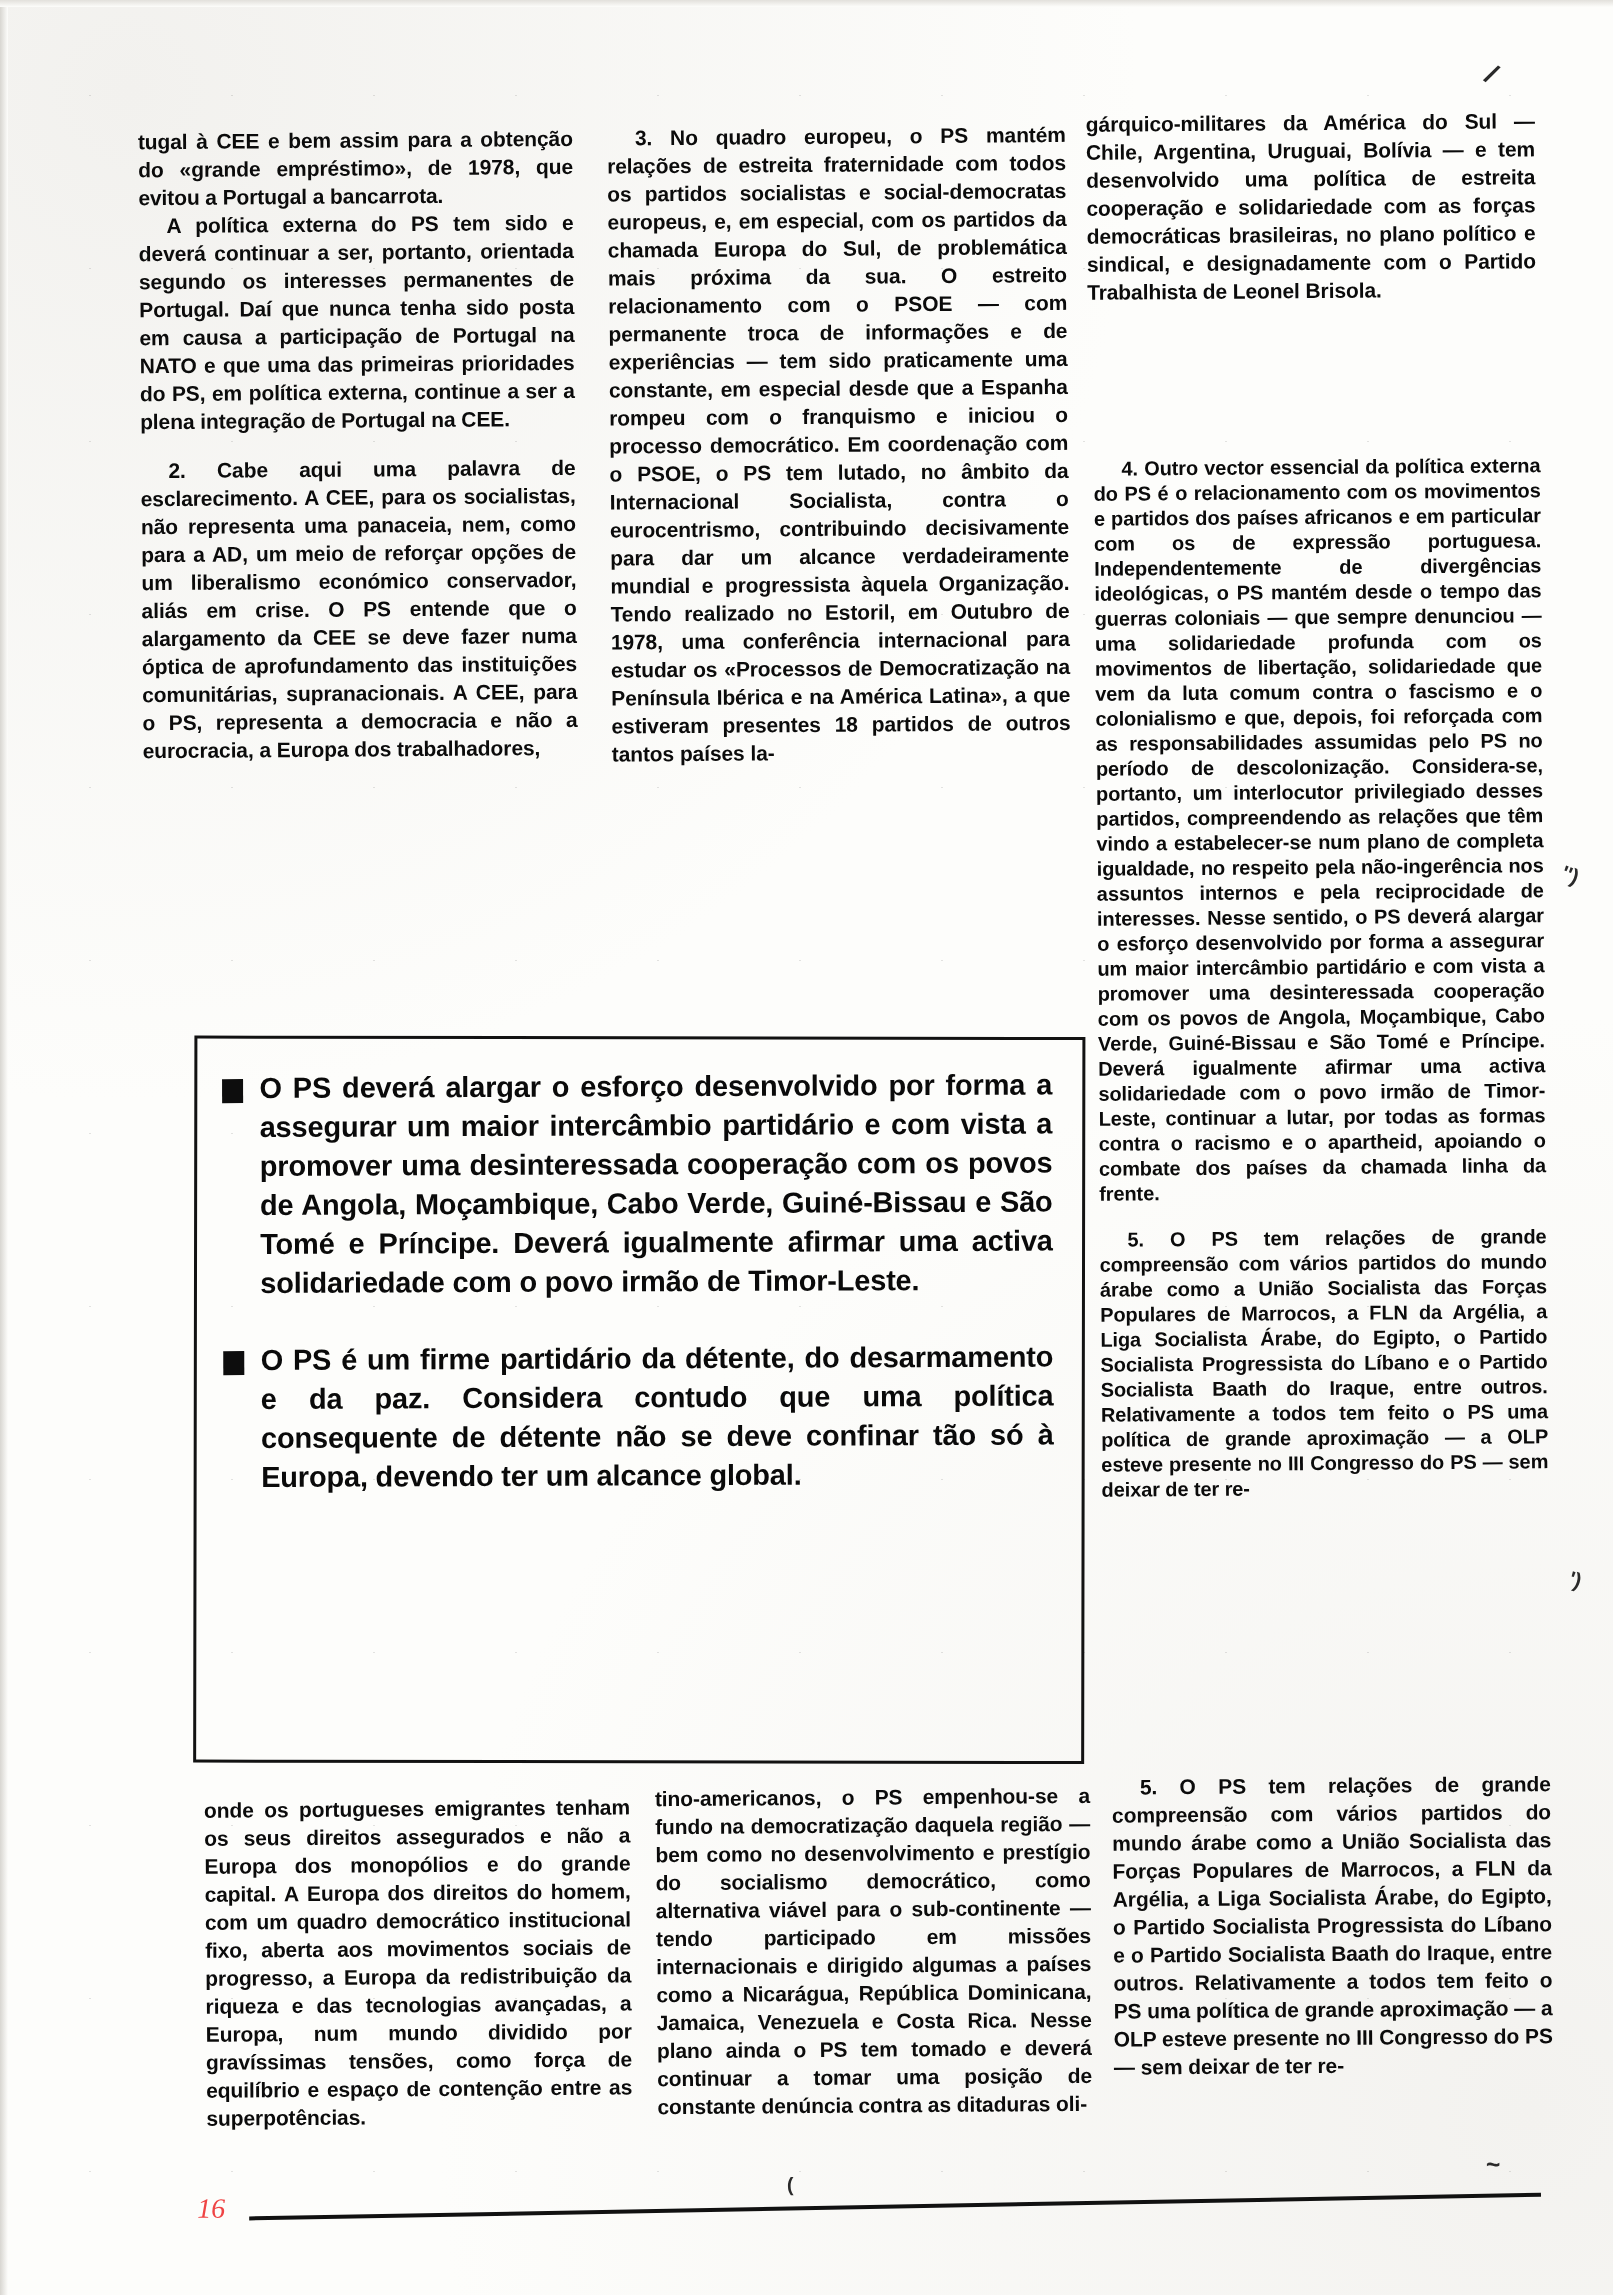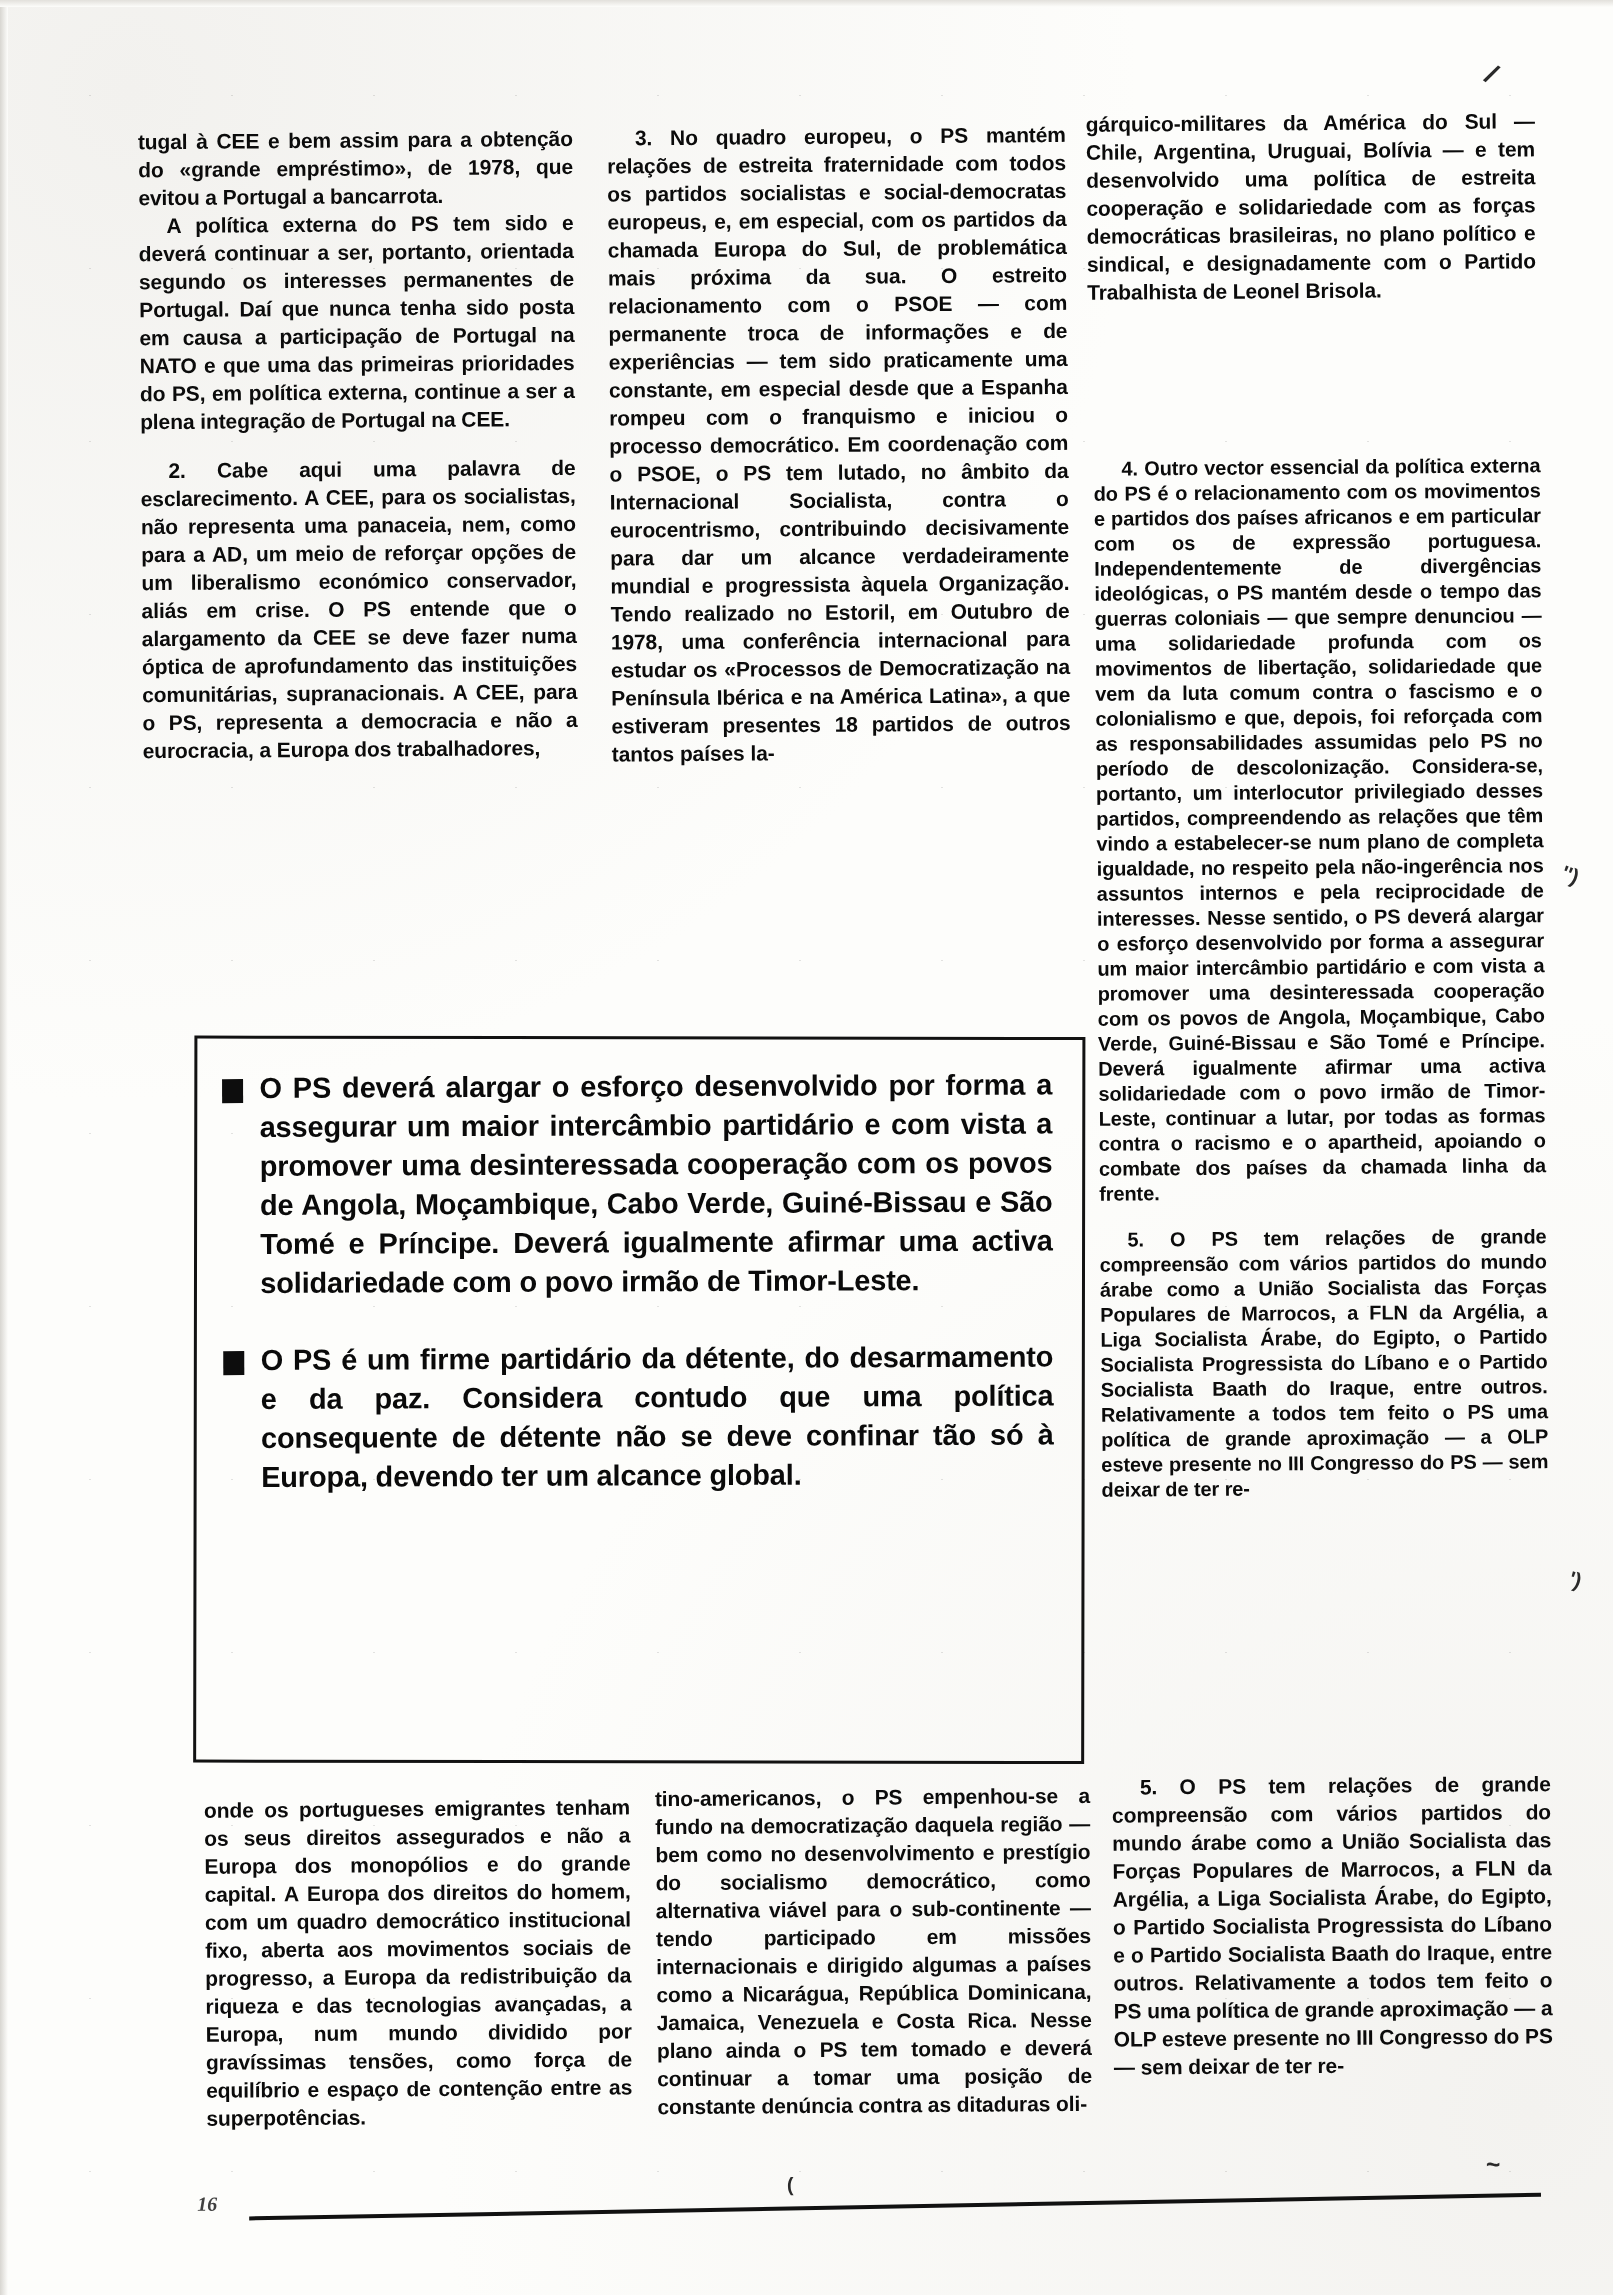--- a/index.html
+++ b/index.html
@@ -77,21 +77,21 @@
     line-height:39px;
     color:#0a0a0a;
     text-align:justify;
     letter-spacing:-0.2px;
   }
 
   
   #footer{position:absolute;left:187px;top:2191px;width:1345px;height:28px;}
   #pagenum{
     position:absolute;left:0;top:-3.3px;
-    font-style:italic;font-weight:700;font-size:20px;color:#404040;
+    font-style:italic;font-weight:400;font-size:28px;color:#ef4444;
     font-family:"Liberation Serif","DejaVu Serif",serif;
   }
   #footrule{
     position:absolute;left:52px;top:21px;width:1292px;height:4.1px;
     background:#111;transform:rotate(-0.6deg);transform-origin:left center;
   }
 
   
   .mark{position:absolute;color:#2a2a2a;font-size:21px;font-weight:700;}
   #m1{left:1494px;top:64px;transform:rotate(35deg);font-size:28px;}

